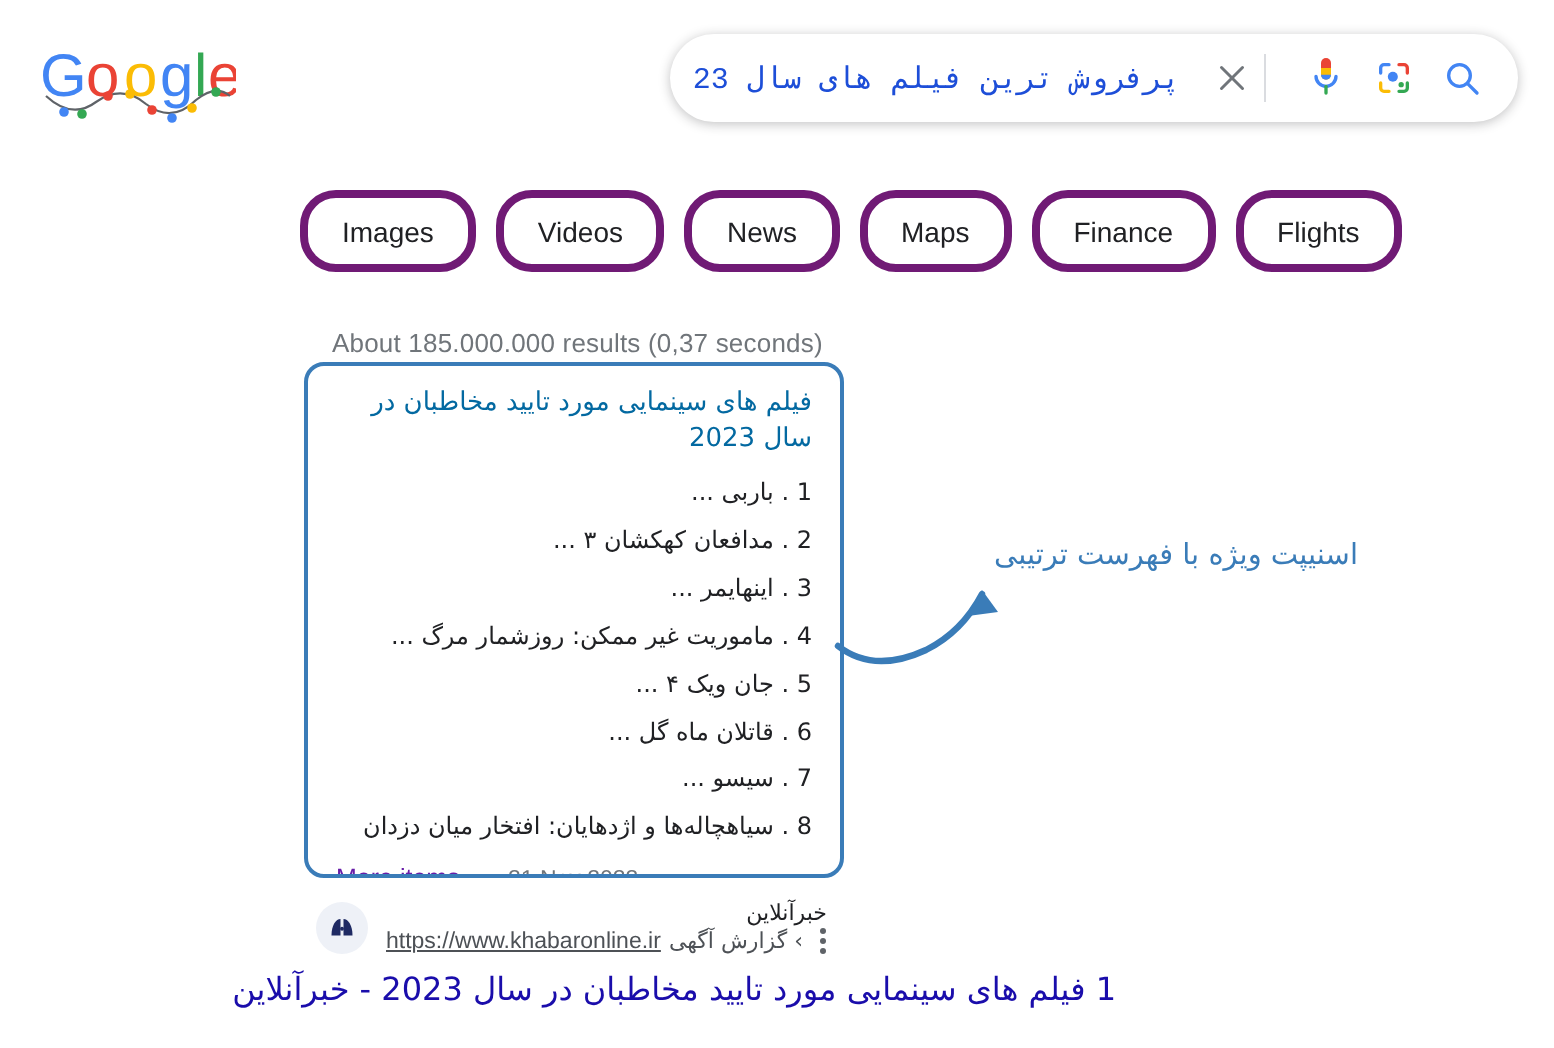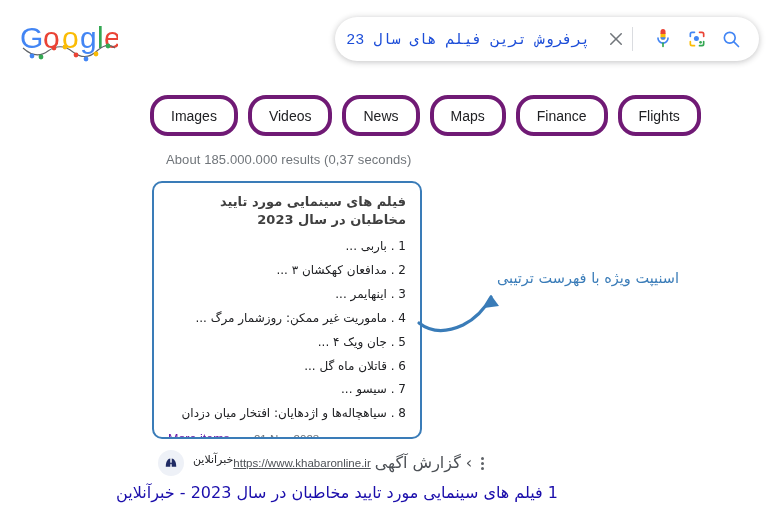--- a/index.html
+++ b/index.html
@@ -90,21 +90,21 @@
     font-size: 14px;
     color: #202124;
     background: #fff;
     cursor: pointer;
     white-space: nowrap;
   }
 
   
   .result-stats {
     position: absolute;
-    top: 152px;
+    top: 164px;
     left: 166px;
     font-size: 13px;
     color: #70757a;
     letter-spacing: .1px;
   }
 
   
   .snippet-box {
     position: absolute;
     left: 152px;
@@ -114,22 +114,22 @@
     box-sizing: border-box;
     border: 2px solid #3a7cb8;
     border-radius: 10px;
     background: #ffffff;
     padding: 10px 14px 8px 14px;
     direction: rtl;
     overflow: hidden;
   }
   .snippet-title {
     font-size: 13px;
-    font-weight: bold;
-    color: #404040;
+    font-weight: normal;
+    color: #0369a1;
     font-family: "DejaVu Sans", sans-serif;
     line-height: 1.35;
     direction: rtl;
     text-align: right;
     margin-bottom: 10px;
   }
   .snippet-list {
     margin: 0;
     padding: 0;
     list-style: none;
@@ -203,21 +203,21 @@
     height: 26px;
     border-radius: 50%;
     background: #eef1f7;
     display: flex;
     align-items: center;
     justify-content: center;
     flex: 0 0 auto;
   }
   .site-block {
     display: flex;
-    flex-direction: row;
+    flex-direction: column;
     line-height: 1.25;
   }
   .site-name {
     font-size: 11px;
     color: #202124;
     direction: rtl;
     font-family: "DejaVu Sans", sans-serif;
   }
   .site-url-row {
     display: flex;
@@ -226,21 +226,21 @@
     color: #4d5156;
     gap: 4px;
   }
   .site-url {
     font-family: "Liberation Sans", sans-serif;
     text-decoration: underline;
   }
   .url-crumb {
     direction: rtl;
     font-family: "DejaVu Sans", sans-serif;
-    font-size: 16px;
+    font-size: 11px;
     color: #4d5156;
   }
   .kebab {
     margin-left: 5px;
     display: flex;
     flex-direction: column;
     gap: 2px;
     cursor: pointer;
   }
   .kebab span {

